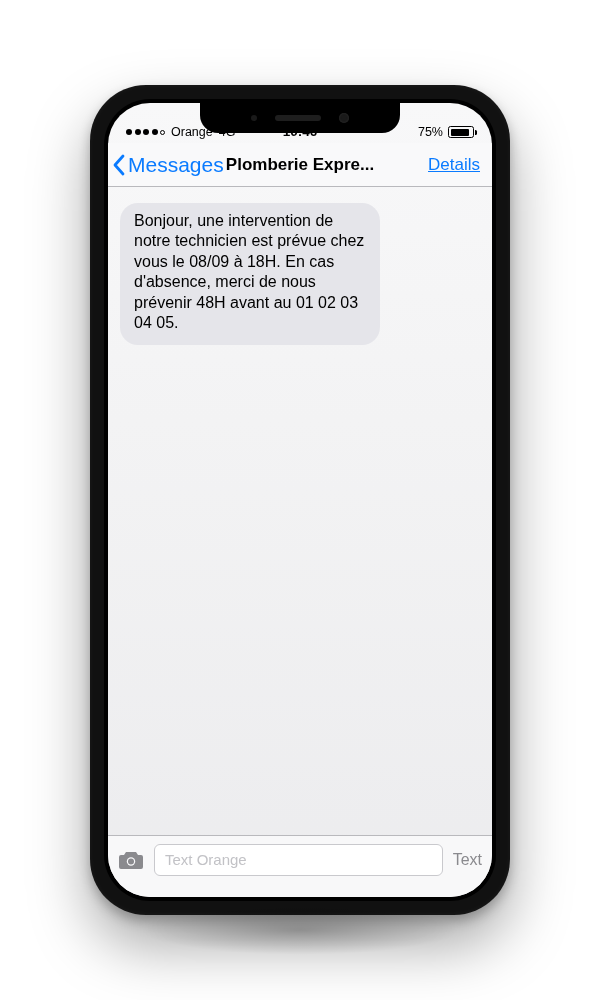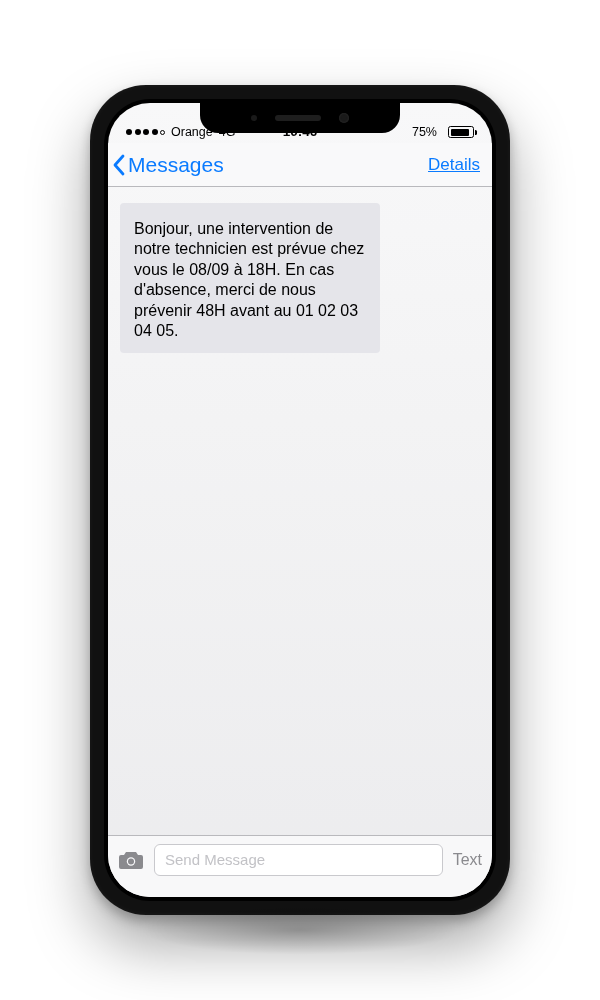--- a/index.html
+++ b/index.html
@@ -116,21 +116,21 @@
     position: absolute;
     left: 50%;
     bottom: 4px;
     transform: translateX(-50%);
     font-weight: 600;
     font-size: 13.5px;
   }
   .statusbar .right {
     display: flex;
     align-items: center;
-    gap: 11px;
+    gap: 5px;
     justify-content: flex-end;
     flex: 1;
   }
   .signal-dots { display: flex; gap: 2.5px; align-items: center; }
   .signal-dots .dot {
     width: 6px; height: 6px; border-radius: 50%;
     background: #000;
   }
   .signal-dots .dot.empty { background: transparent; border: 1px solid #000; width:5px; height:5px; }
   .carrier, .nettype, .pct { font-size: 12.5px; }
@@ -200,22 +200,22 @@
   
   .conversation {
     flex: 1 1 auto;
     padding: 16px 12px;
     overflow: hidden;
   }
   .bubble {
     max-width: 260px;
     background: #e5e5ea;
     color: #000;
-    border-radius: 4px;
-    padding: 16px 14px 11px 14px;
+    border-radius: 18px;
+    padding: 8px 14px 11px 14px;
     font-size: 16px;
     line-height: 1.28;
     position: relative;
   }
 
   
   .inputbar {
     flex: 0 0 48px;
     height: 48px;
     background: rgba(248,248,250,0.92);
@@ -288,39 +288,40 @@
           </div>
         </div>
 
         <div class="navbar">
           <div class="back">
             <svg viewBox="0 0 12 22">
               <polyline points="10,2 2,11 10,20" fill="none" stroke="#0a7bff" stroke-width="2.8" stroke-linecap="round" stroke-linejoin="round"></polyline>
             </svg>
             <span>Messages</span>
           </div>
+          <div class="title">Plomberie Expre...</div>
           <div class="details">Details</div>
         </div>
 
         <div class="conversation">
           <div class="bubble">
             <span>Bonjour, une intervention de notre technicien est prévue chez vous le 08/09 à 18H. En cas d'absence, merci de nous prévenir 48H avant au 01 02 03 04 05.</span>
           </div>
         </div>
 
         <div class="inputbar">
           <span class="camera">
             <svg width="26" height="20" viewBox="0 0 26 20">
               <path d="M3 5 h3 l2 -3 h10 l2 3 h3 a2 2 0 0 1 2 2 v10 a2 2 0 0 1 -2 2 h-20 a2 2 0 0 1 -2 -2 v-10 a2 2 0 0 1 2 -2 z" fill="#8a8a8e"></path>
               <circle cx="13" cy="11.5" r="4.2" fill="#f8f8fa"></circle>
               <circle cx="13" cy="11.5" r="3" fill="#8a8a8e"></circle>
             </svg>
           </span>
           <div class="field">
-            <span>Send Message</span>
+            <span>Text Orange</span>
           </div>
           <span class="send">Text</span>
         </div>
         <div class="home-indicator-space"></div>
 
       </div>
     </div>
   </div>
 </div>
 

